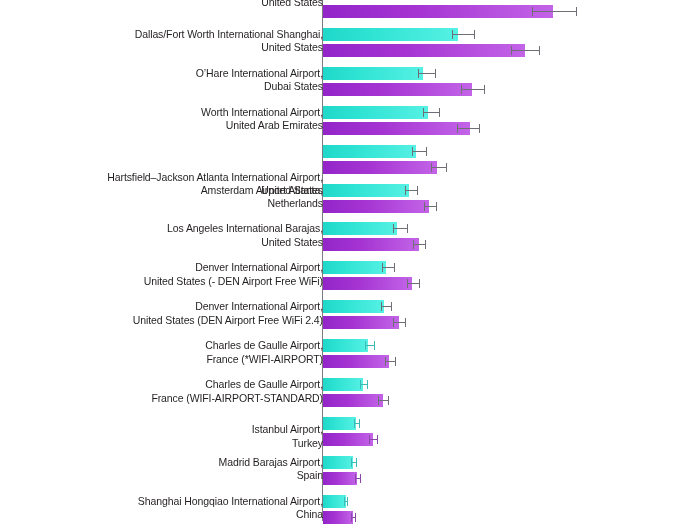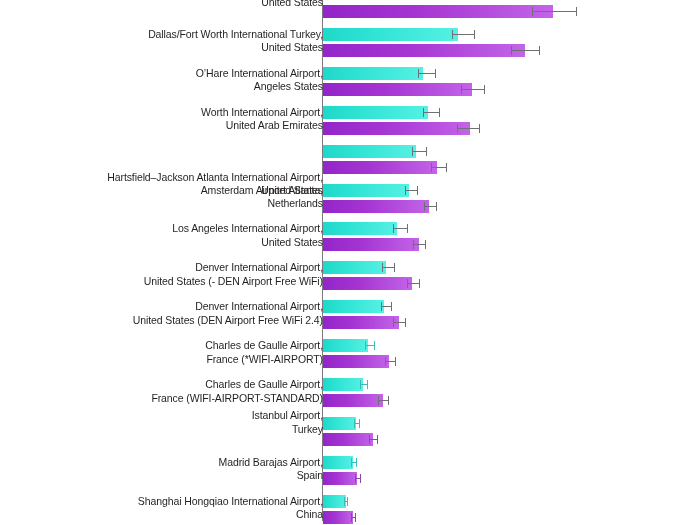--- a/index.html
+++ b/index.html
@@ -97,38 +97,38 @@
       <div class="row" style="top: 0px;">
         <div class="cat-label" style="top: -4.25px;">United States</div>
         <div class="bar purple" style="top: 5px; width: 230px;"></div>
         <div class="err" style="left: 532px; top: 5px; width: 45px;">
           <div class="cap left"></div>
           <div class="whisker"></div>
           <div class="cap right"></div>
         </div>
       </div>
       <div class="row" style="top: 0px;">
-        <div class="cat-label" style="top: 27.9px;">Dallas/Fort Worth International Turkey,
+        <div class="cat-label" style="top: 27.9px;">Dallas/Fort Worth International Shanghai,
 United States</div>
         <div class="bar cyan" style="top: 27.9px; width: 135px;"></div>
         <div class="err" style="left: 452px; top: 27.9px; width: 23px;">
           <div class="cap left"></div>
           <div class="whisker"></div>
           <div class="cap right"></div>
         </div>
         <div class="bar purple" style="top: 43.9px; width: 202px;"></div>
         <div class="err" style="left: 511px; top: 43.9px; width: 29px;">
           <div class="cap left"></div>
           <div class="whisker"></div>
           <div class="cap right"></div>
         </div>
       </div>
       <div class="row" style="top: 0px;">
         <div class="cat-label" style="top: 66.8px;">O’Hare International Airport,
-Angeles States</div>
+Dubai States</div>
         <div class="bar cyan" style="top: 66.8px; width: 100px;"></div>
         <div class="err" style="left: 418px; top: 66.8px; width: 18px;">
           <div class="cap left"></div>
           <div class="whisker"></div>
           <div class="cap right"></div>
         </div>
         <div class="bar purple" style="top: 82.8px; width: 149px;"></div>
         <div class="err" style="left: 461px; top: 82.8px; width: 24px;">
           <div class="cap left"></div>
           <div class="whisker"></div>
@@ -177,21 +177,21 @@
           <div class="cap right"></div>
         </div>
         <div class="bar purple" style="top: 199.5px; width: 106px;"></div>
         <div class="err" style="left: 424px; top: 199.5px; width: 13px;">
           <div class="cap left"></div>
           <div class="whisker"></div>
           <div class="cap right"></div>
         </div>
       </div>
       <div class="row" style="top: 0px;">
-        <div class="cat-label" style="top: 222.4px;">Los Angeles International Airport,
+        <div class="cat-label" style="top: 222.4px;">Los Angeles International Barajas,
 United States</div>
         <div class="bar cyan" style="top: 222.4px; width: 74px;"></div>
         <div class="err" style="left: 393px; top: 222.4px; width: 15px;">
           <div class="cap left"></div>
           <div class="whisker"></div>
           <div class="cap right"></div>
         </div>
         <div class="bar purple" style="top: 238.4px; width: 96px;"></div>
         <div class="err" style="left: 413px; top: 238.4px; width: 13px;">
           <div class="cap left"></div>
@@ -257,21 +257,21 @@
           <div class="cap right"></div>
         </div>
         <div class="bar purple" style="top: 394px; width: 60px;"></div>
         <div class="err" style="left: 378px; top: 394px; width: 11px;">
           <div class="cap left"></div>
           <div class="whisker"></div>
           <div class="cap right"></div>
         </div>
       </div>
       <div class="row" style="top: 0px;">
-        <div class="cat-label" style="top: 409px;">Istanbul Airport,
+        <div class="cat-label" style="top: 423px;">Istanbul Airport,
 Turkey</div>
         <div class="bar cyan" style="top: 416.9px; width: 33px;"></div>
         <div class="err tint-cyan" style="left: 354px; top: 416.9px; width: 6px;">
           <div class="cap left"></div>
           <div class="whisker"></div>
           <div class="cap right"></div>
         </div>
         <div class="bar purple" style="top: 432.9px; width: 50px;"></div>
         <div class="err tint-purple" style="left: 369px; top: 432.9px; width: 9px;">
           <div class="cap left"></div>

